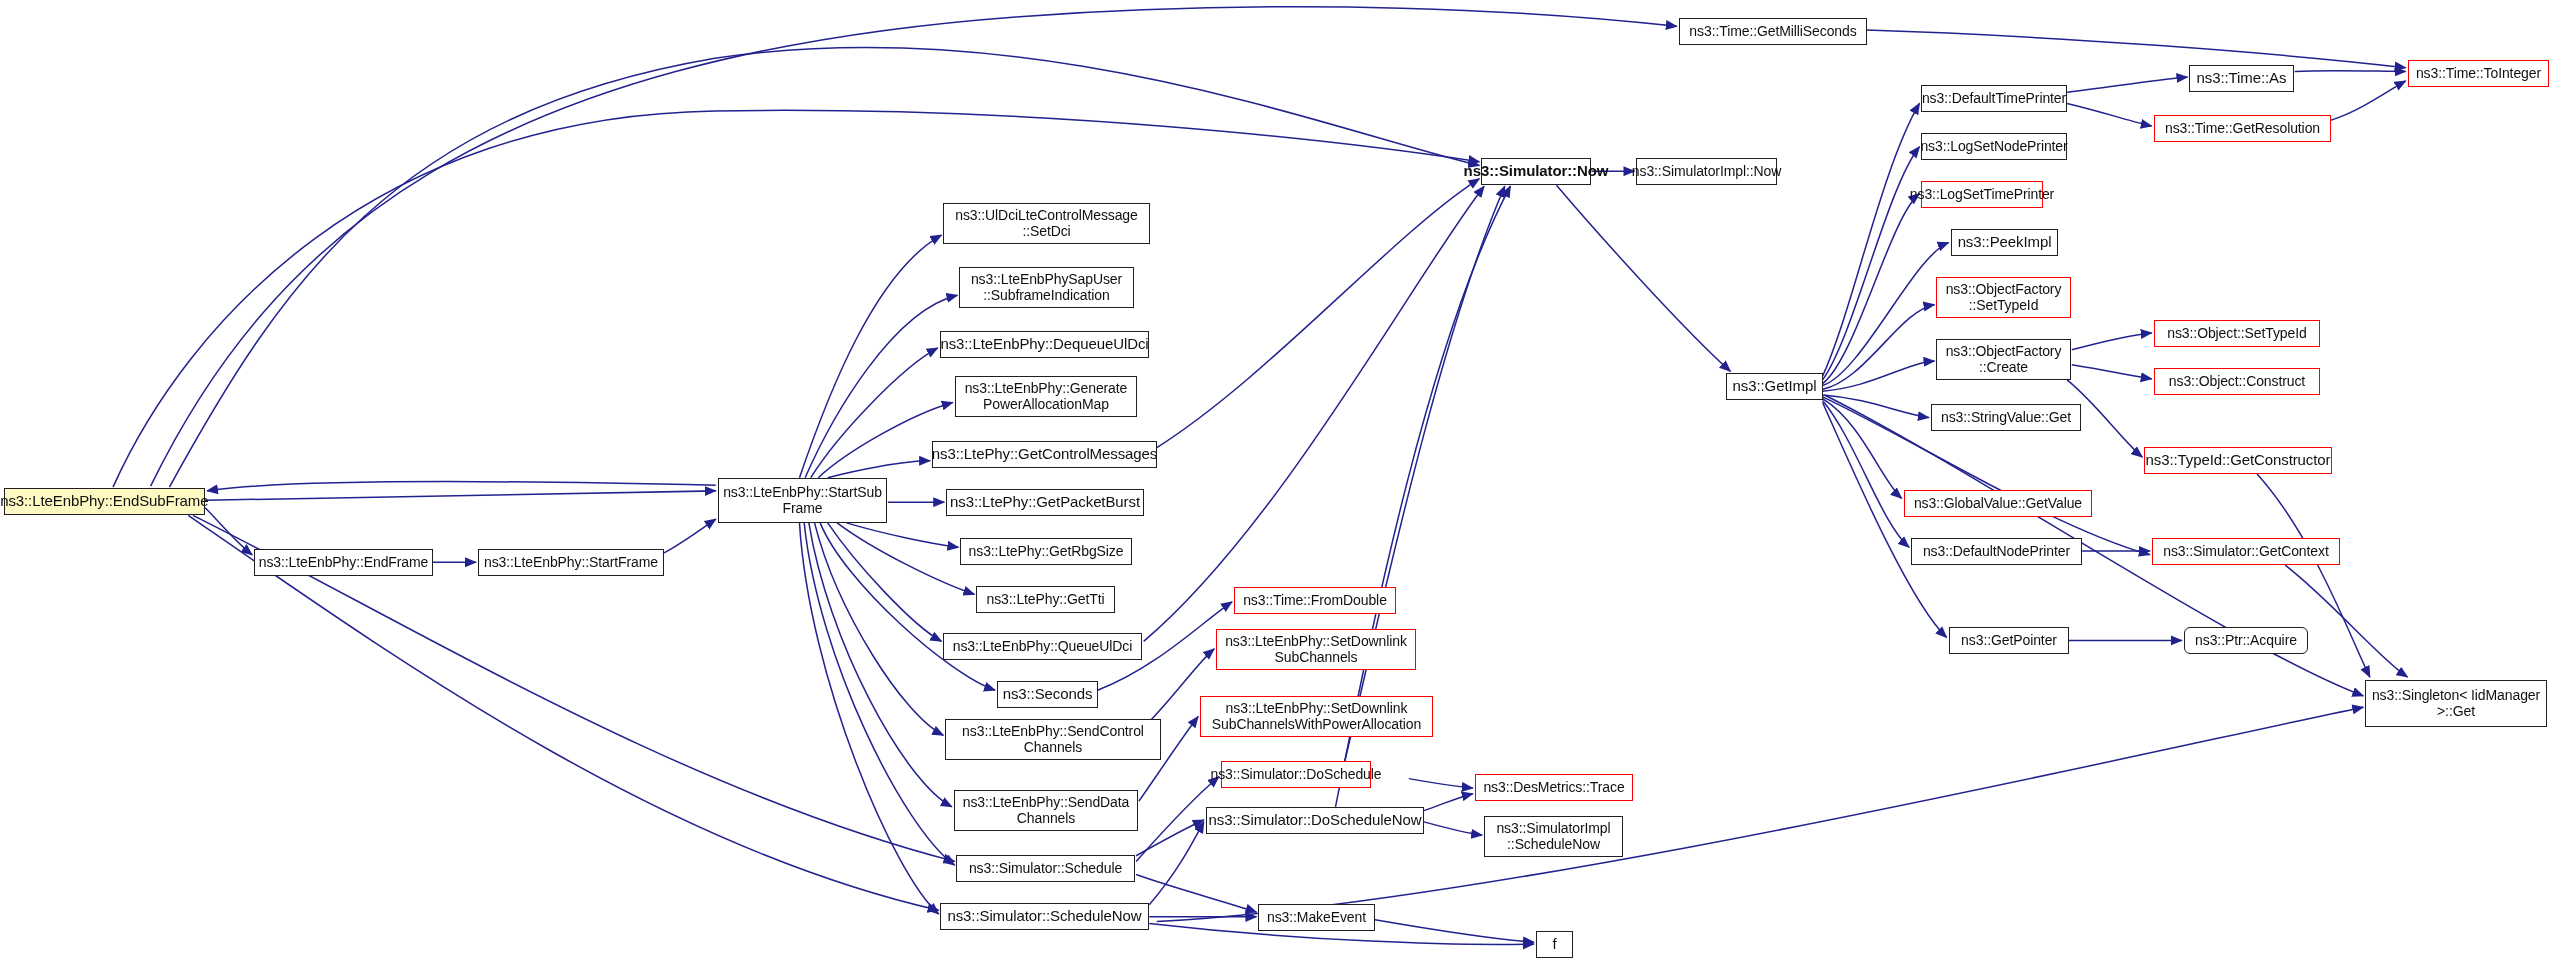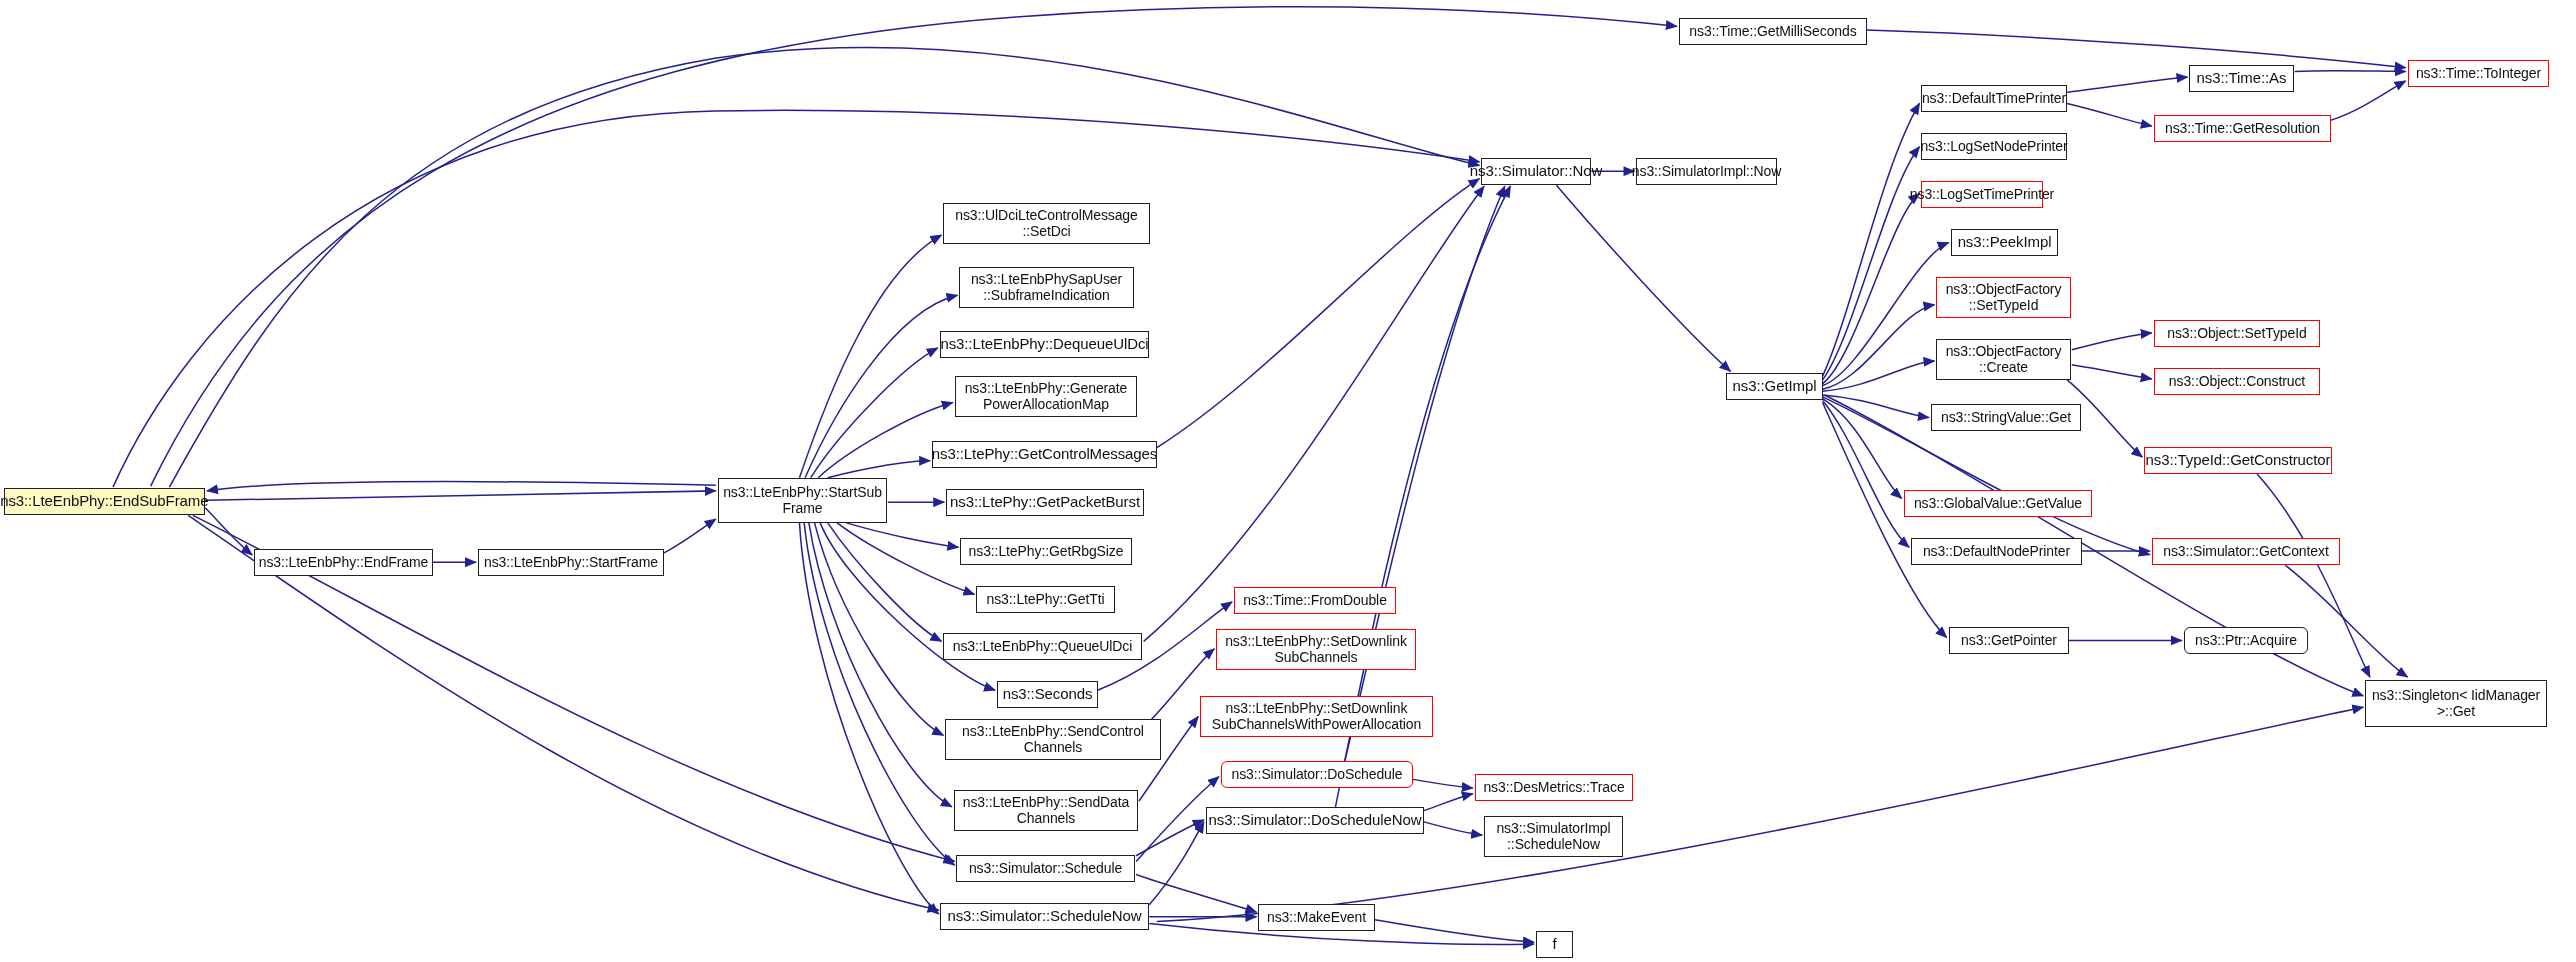--- a/index.html
+++ b/index.html
@@ -136,28 +136,28 @@
 Channels</div>
       <div class="node" style="left: 954px; top: 790px; width: 184px; height: 41px;">ns3::LteEnbPhy::SendData
 Channels</div>
       <div class="node" style="left: 956px; top: 855px; width: 179px; height: 27px;">ns3::Simulator::Schedule</div>
       <div class="node small" style="left: 940px; top: 903px; width: 209px; height: 27px;">ns3::Simulator::ScheduleNow</div>
       <div class="node red" style="left: 1234px; top: 587px; width: 162px; height: 27px;">ns3::Time::FromDouble</div>
       <div class="node red" style="left: 1216px; top: 629px; width: 200px; height: 41px;">ns3::LteEnbPhy::SetDownlink
 SubChannels</div>
       <div class="node red" style="left: 1200px; top: 696px; width: 233px; height: 41px;">ns3::LteEnbPhy::SetDownlink
 SubChannelsWithPowerAllocation</div>
-      <div class="node red" style="left: 1221px; top: 761px; width: 192px; height: 27px; border-radius: 6px;">ns3::Simulator::DoSchedule</div>
+      <div class="node red" style="left: 1221px; top: 761px; width: 150px; height: 27px;">ns3::Simulator::DoSchedule</div>
       <div class="node small" style="left: 1206px; top: 807px; width: 218px; height: 27px;">ns3::Simulator::DoScheduleNow</div>
       <div class="node red" style="left: 1475px; top: 774px; width: 158px; height: 27px;">ns3::DesMetrics::Trace</div>
       <div class="node" style="left: 1484px; top: 816px; width: 139px; height: 41px;">ns3::SimulatorImpl
 ::ScheduleNow</div>
       <div class="node" style="left: 1258px; top: 904px; width: 117px; height: 27px;">ns3::MakeEvent</div>
       <div class="node small" style="left: 1536px; top: 931px; width: 37px; height: 27px;">f</div>
-      <div class="node small" style="left: 1481px; top: 158px; width: 110px; height: 27px;">ns3::Simulator::Now</div>
+      <div class="node small" style="left: 1481px; top: 158px; width: 110px; height: 27px; font-weight: bold;">ns3::Simulator::Now</div>
       <div class="node" style="left: 1636px; top: 158px; width: 141px; height: 27px;">ns3::SimulatorImpl::Now</div>
       <div class="node" style="left: 1679px; top: 18px; width: 188px; height: 27px;">ns3::Time::GetMilliSeconds</div>
       <div class="node small" style="left: 1726px; top: 373px; width: 97px; height: 27px;">ns3::GetImpl</div>
       <div class="node" style="left: 1921px; top: 85px; width: 146px; height: 27px;">ns3::DefaultTimePrinter</div>
       <div class="node" style="left: 1921px; top: 133px; width: 146px; height: 27px;">ns3::LogSetNodePrinter</div>
       <div class="node red" style="left: 1921px; top: 181px; width: 122px; height: 27px;">ns3::LogSetTimePrinter</div>
       <div class="node small" style="left: 1951px; top: 229px; width: 107px; height: 27px;">ns3::PeekImpl</div>
       <div class="node red" style="left: 1936px; top: 277px; width: 135px; height: 41px;">ns3::ObjectFactory
 ::SetTypeId</div>
       <div class="node" style="left: 1936px; top: 339px; width: 135px; height: 41px;">ns3::ObjectFactory

